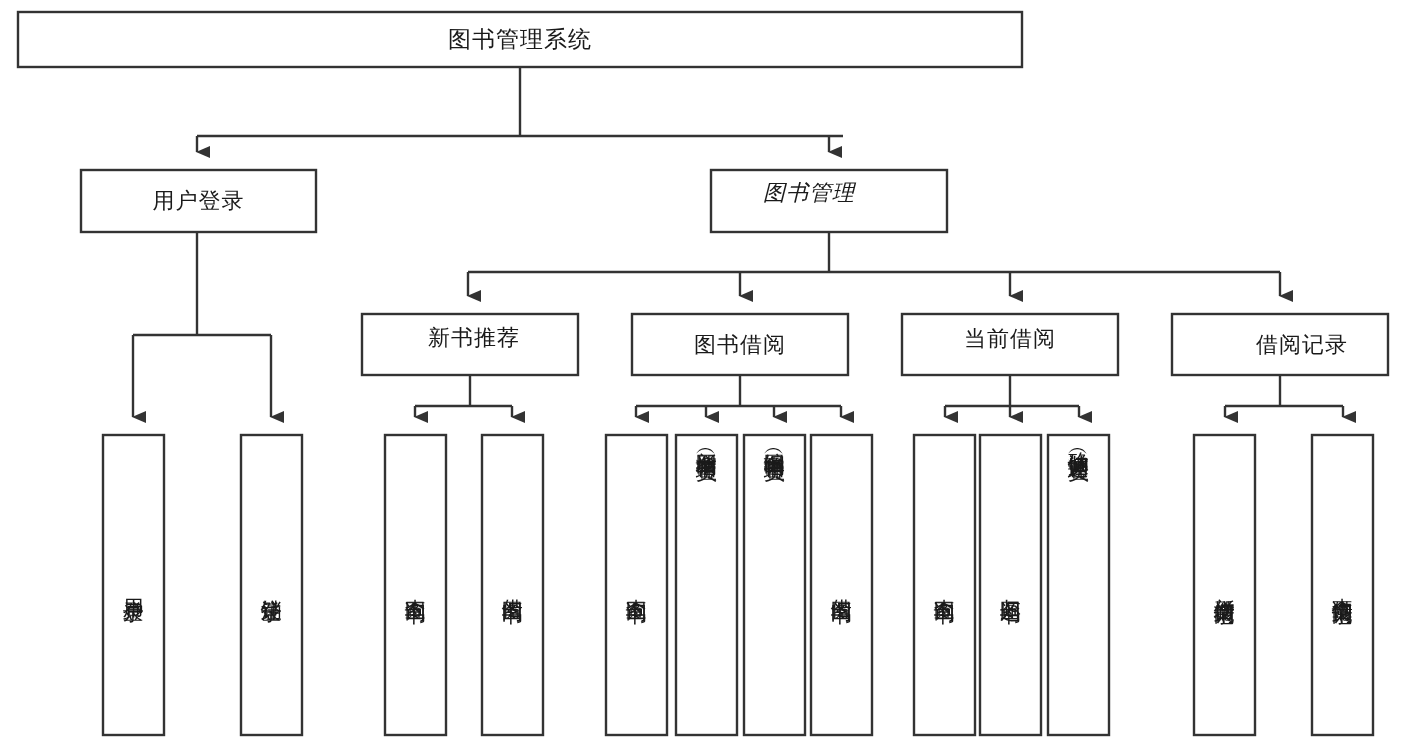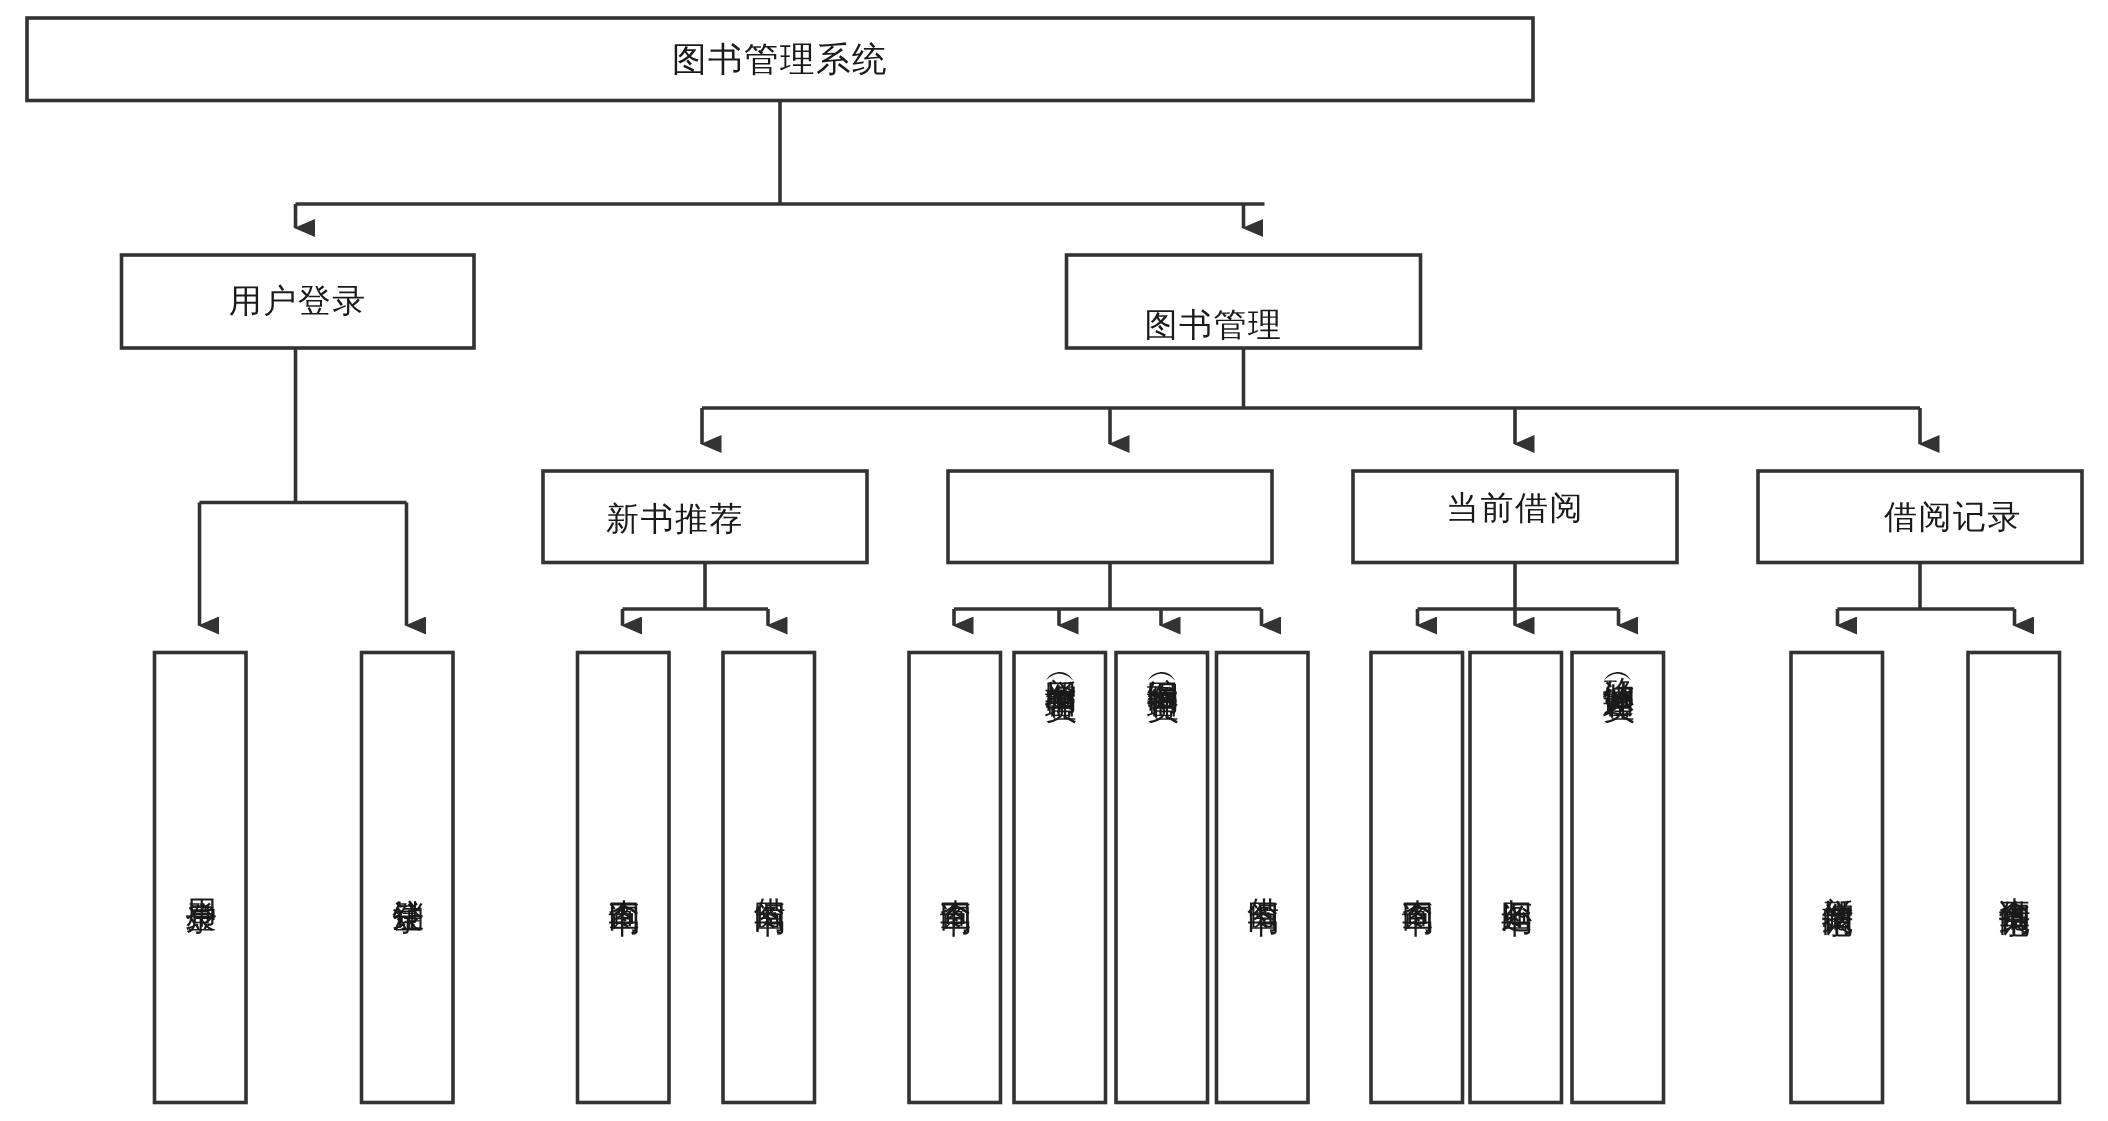--- a/index.html
+++ b/index.html
@@ -178,26 +178,29 @@
     <rect class="node-box" x="1312" y="435" width="61" height="300"></rect>
   </svg>
 
   <div class="htext-wrap" style="left:18px; top:12px; width:1004px; height:55px;font-family:Liberation Serif, serif;">
     <span class="htext root">图书管理系统</span>
   </div>
 
   <div class="htext-wrap" style="left:81px; top:170px; width:235px; height:62px;">
     <span class="htext">用户登录</span>
   </div>
-  <div class="htext-wrap" style="left:711px; top:186px; width:196px; height:62px;">
+  <div class="htext-wrap" style="left:711px; top:162px; width:196px; height:62px;font-style:italic;">
     <span class="htext">图书管理</span>
   </div>
 
-  <div class="htext-wrap" style="left:342px; top:314px; width:216px; height:47px;align-items:flex-end;">
+  <div class="htext-wrap" style="left:366px; top:314px; width:216px; height:47px;">
     <span class="htext">新书推荐</span>
+  </div>
+  <div class="htext-wrap" style="left:632px; top:314px; width:216px; height:61px;">
+    <span class="htext">图书借阅</span>
   </div>
   <div class="htext-wrap" style="left:902px; top:314px; width:216px; height:50px;">
     <span class="htext">当前借阅</span>
   </div>
   <div class="htext-wrap" style="left:1172px; top:314px; width:260px; height:61px;">
     <span class="htext">借阅记录</span>
   </div>
 
   <div class="vtext-wrap" style="left:103px; top:435px; width:61px; height:300px;">
     <span class="vtext">用户登录</span>

